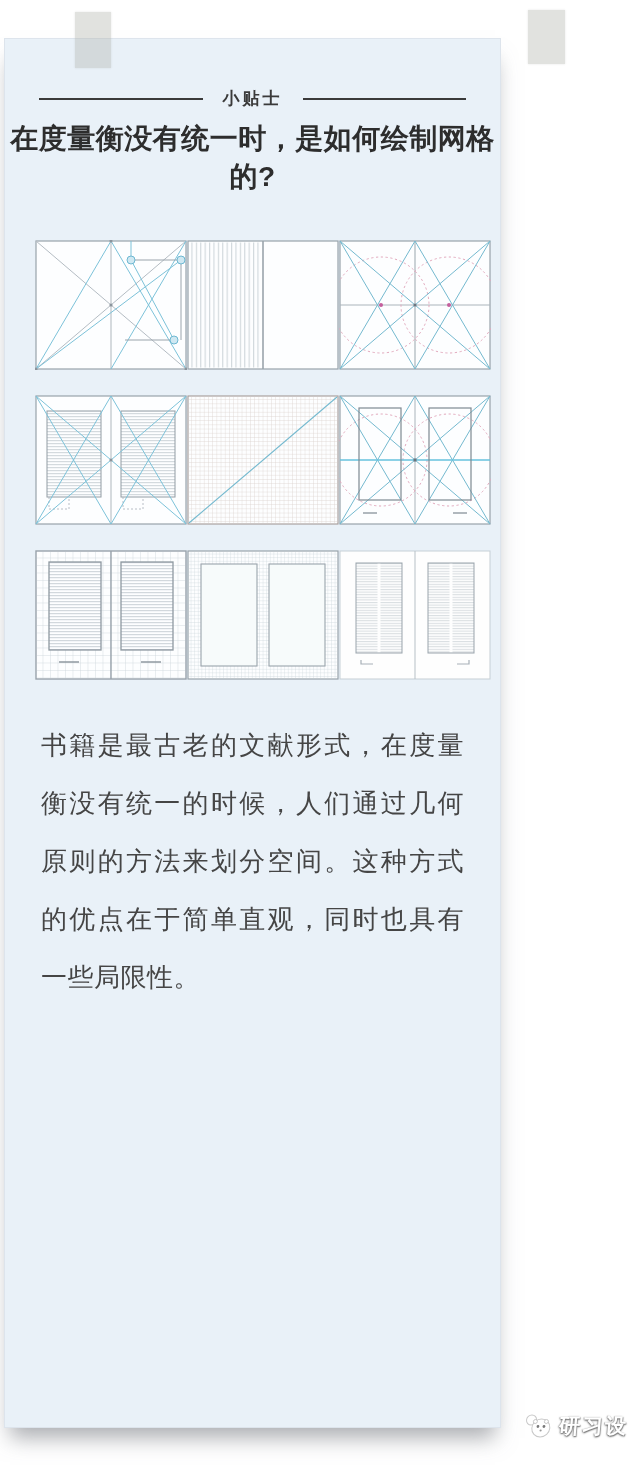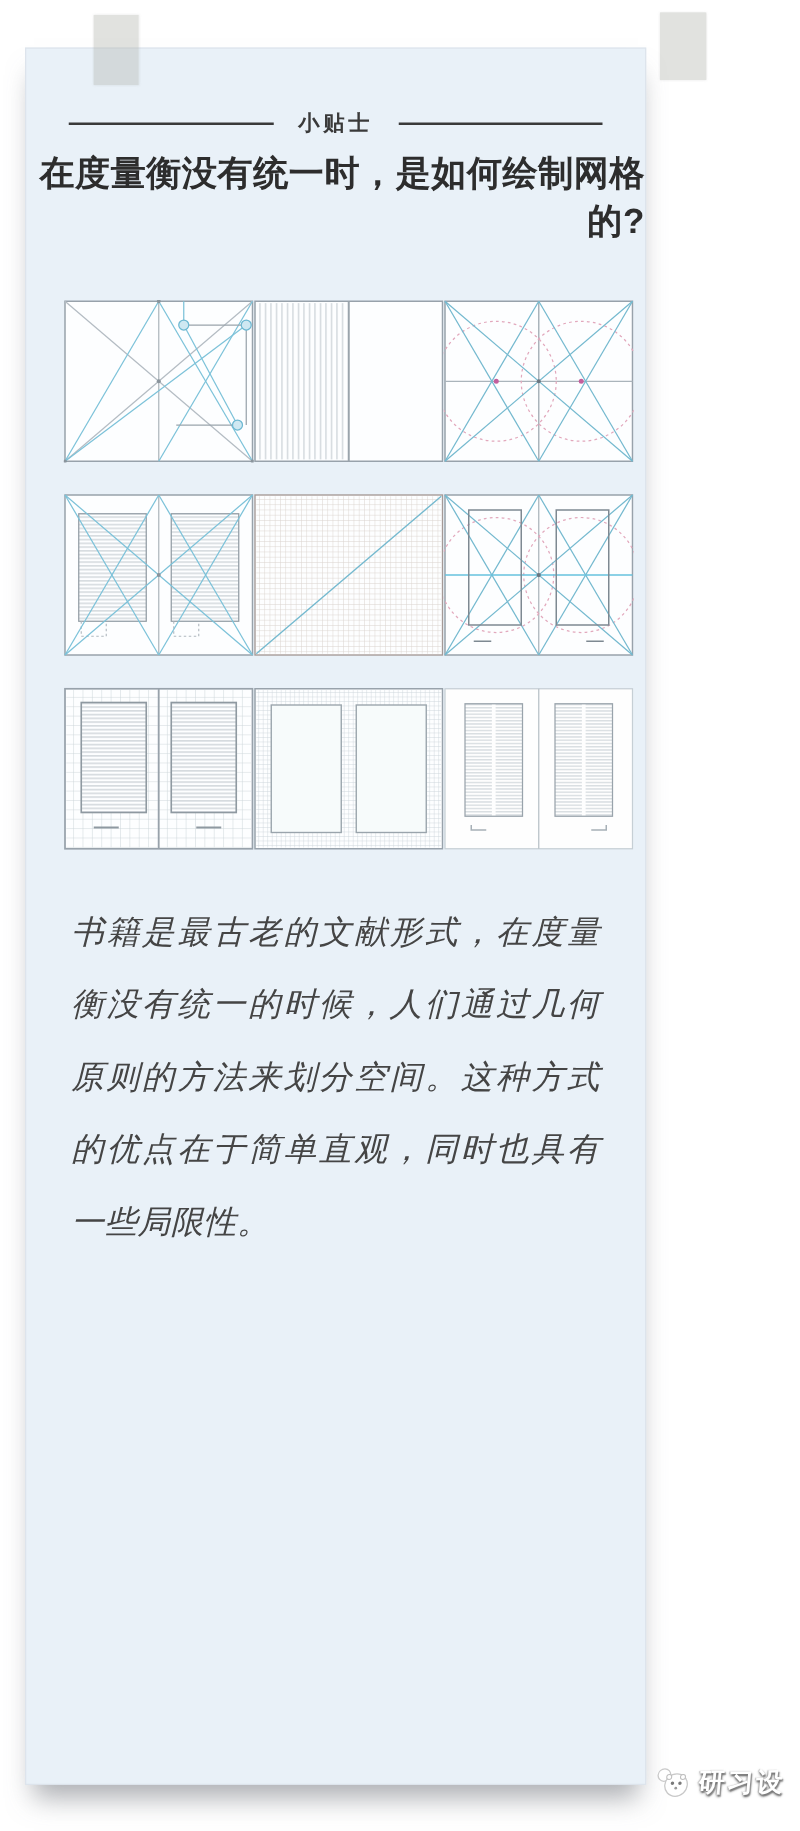--- a/index.html
+++ b/index.html
@@ -1,48 +1,48 @@
 <!DOCTYPE html>
 <html><head>
 <meta charset="utf-8">
 <style>
   html,body{margin:0;padding:0;}
   body{
     width:640px;height:1465px;position:relative;background:#ffffff;
     font-family:"Liberation Sans", sans-serif;overflow:hidden;
   }
   .card{
-    position:absolute;left:20px;top:38px;width:497px;height:1390px;
+    position:absolute;left:4px;top:38px;width:497px;height:1390px;
     background:#e9f1f8;border:1px solid #dde4ec;box-sizing:border-box;
     box-shadow:0 16px 20px -6px rgba(105,110,116,0.55);
   }
   .tape{
     position:absolute;background:rgba(176,178,171,0.38);
     box-shadow:0 0 2px rgba(150,150,150,0.25);z-index:5;
   }
   .tape-left{left:75px;top:12px;width:36px;height:56px;}
   .tape-right{left:528px;top:10px;width:37px;height:54px;}
   .tip-row{margin-top:48px;display:flex;align-items:center;padding:0 34px;gap:20px;}
   .tip-line{flex:1;height:2px;background:#3a3a3a;}
   .tip-text{font-size:17px;font-weight:bold;color:#3a3a3a;letter-spacing:3px;white-space:nowrap;}
   .big-title{
-    margin-top:10px;text-align:right;font-size:28px;font-weight:bold;
+    margin-top:10px;text-align:center;font-size:28px;font-weight:bold;
     color:#2d2d2d;letter-spacing:0.5px;
   }
   .figures{
     margin-top:44px;padding:0 30px;display:grid;
     grid-template-columns:repeat(3,152px);justify-content:space-between;row-gap:25px;
   }
   .figure-cell{width:152px;height:130px;}
   .figure-cell svg{display:block;}
   .article{
     margin-top:36px;padding:0 36px;font-size:26px;line-height:58px;
     color:#454545;text-align:justify;letter-spacing:0.5px;
   }
-  .article p{margin:0;font-style:italic;}
+  .article p{margin:0;}
   .watermark{
     position:absolute;right:12px;top:1412px;z-index:9;
     display:flex;align-items:center;gap:5px;transform:skewX(-5deg);
   }
   .watermark-text{
     font-size:21px;font-weight:bold;color:#ffffff;letter-spacing:2px;
     text-shadow:0 1px 2px rgba(110,110,110,0.95),1px 1px 1px rgba(130,130,130,0.8),-1px 0 1px rgba(160,160,160,0.6);
   }
 </style>
 </head>

